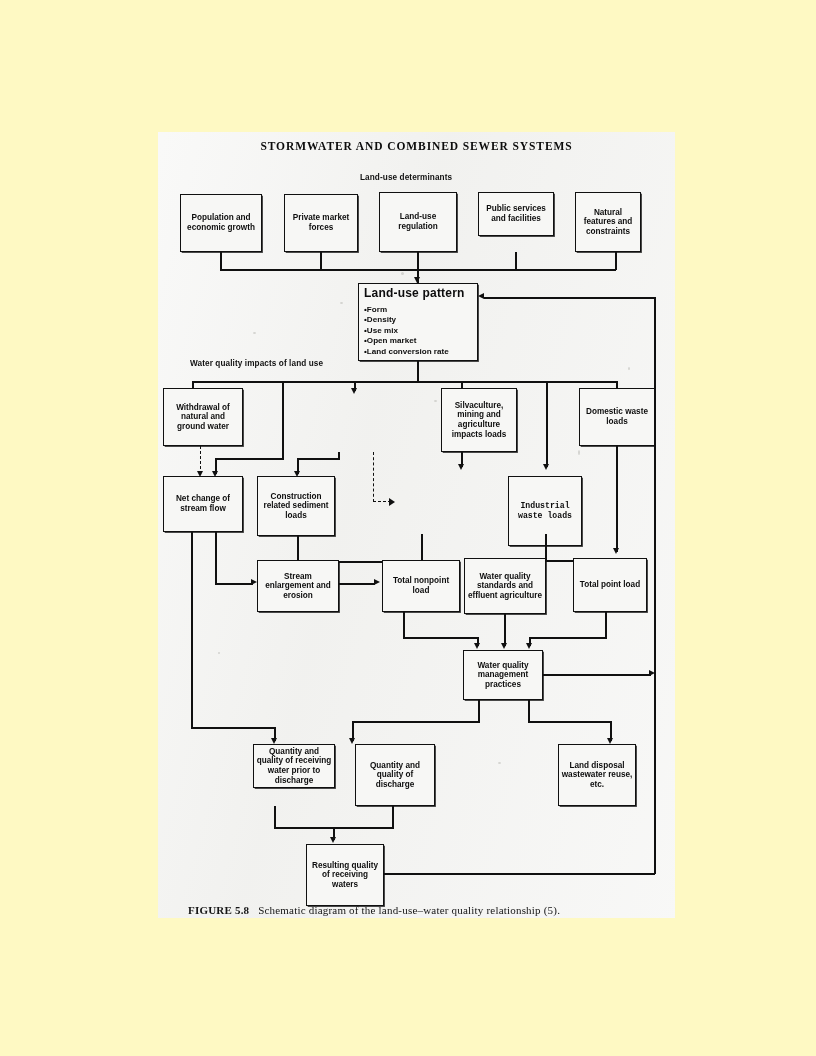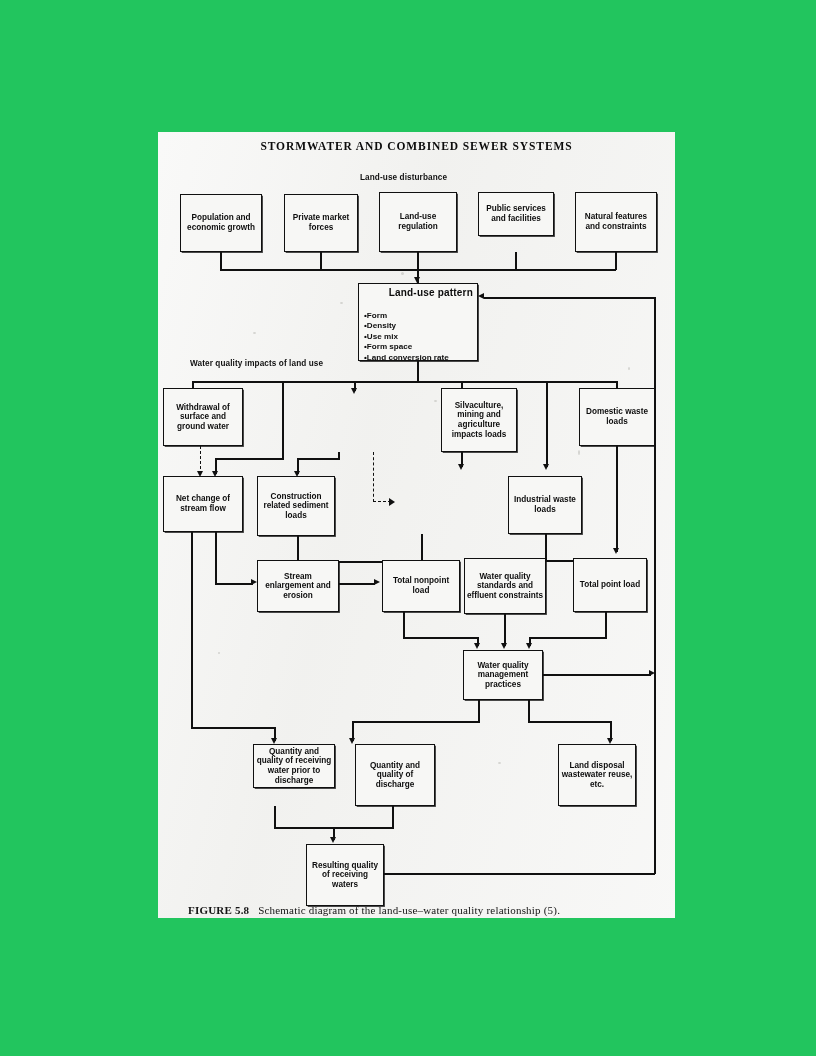--- a/index.html
+++ b/index.html
@@ -1,17 +1,17 @@
 <!DOCTYPE html>
 <html><head>
 <meta charset="utf-8">
 <style>
   html,body{margin:0;padding:0;background:#ffffff;}
   body{width:816px;height:1056px;font-family:"Liberation Sans",sans-serif;-webkit-font-smoothing:none;}
-  #page{position:relative;width:816px;height:1056px;background:#22c55e;overflow:hidden;}
+  #page{position:relative;width:816px;height:1056px;background:#fef9c3;overflow:hidden;}
 
   
   #scan{
     position:absolute;left:158px;top:132px;width:517px;height:786px;
     background:#f2f2f0;
     box-shadow:0 0 0 0 rgba(0,0,0,0);
   }
   #scan:before{
     content:"";position:absolute;left:0;top:0;right:0;bottom:0;
     background:linear-gradient(105deg,rgba(255,255,255,.55),rgba(238,238,235,.2) 40%,rgba(255,255,255,.45));
@@ -50,22 +50,22 @@
     line-height:1.16;
     padding:1px 2px;
     box-shadow:1.3px 1.3px 0 -0.4px rgba(20,20,20,.85);
   }
   .bx span{display:block;}
 
   .bx.listbox{
     display:block;text-align:left;padding:3px 4px 2px 5px;
   }
   .bx.listbox .ttl{
-    display:block;text-align:right;font-weight:bold;font-size:10px;
-    margin-bottom:12px;letter-spacing:.2px;
+    display:block;text-align:left;font-weight:bold;font-size:12px;
+    margin-bottom:4px;letter-spacing:.2px;
   }
   .bx.listbox .li{
     display:block;font-size:8.1px;font-weight:bold;line-height:1.3;
     white-space:nowrap;
   }
   .bx.listbox .li:before{content:"\2022 ";}
 
   
   .ln{position:absolute;background:#101010;}
   .ln.h{height:1.6px;}
@@ -92,60 +92,60 @@
   .speck{position:absolute;background:#b9b9b4;border-radius:50%;opacity:.55;}
 </style>
 </head>
 <body>
 
 <div id="page">
   <div id="scan">
 
     <div class="hdr">STORMWATER AND COMBINED SEWER SYSTEMS</div>
 
-    <div class="sect-label" style="left:202px;top:41px;">Land-use disturbance</div>
+    <div class="sect-label" style="left:202px;top:41px;">Land-use determinants</div>
     <div class="sect-label" style="left:32px;top:227px;">Water quality impacts of land use</div>
 
     <div class="bx" style="left:22px;top:62px;width:82px;height:58px;">
         <span>Population and economic growth</span>
       </div>
 
     <div class="bx" style="left:126px;top:62px;width:74px;height:58px;">
         <span>Private market forces</span>
       </div>
 
     <div class="bx" style="left:221px;top:60px;width:78px;height:60px;">
         <span>Land-use regulation</span>
       </div>
 
     <div class="bx" style="left:320px;top:60px;width:76px;height:44px;">
         <span>Public services and facilities</span>
       </div>
 
-    <div class="bx" style="left:417px;top:60px;width:82px;height:60px;">
+    <div class="bx" style="left:417px;top:60px;width:66px;height:60px;">
         <span>Natural features and constraints</span>
       </div>
 
     <div class="ln v" style="left:62px;top:120px;height:18px;"></div>
     <div class="ln v" style="left:162px;top:120px;height:18px;"></div>
     <div class="ln v" style="left:259px;top:120px;height:18px;"></div>
     <div class="ln v" style="left:357px;top:120px;height:18px;"></div>
     <div class="ln v" style="left:457px;top:120px;height:18px;"></div>
 
     <div class="ln h" style="left:62px;top:137px;width:396px;"></div>
 
     <div class="ln v" style="left:259px;top:137px;height:14px;"></div>
     <div class="arw down" style="left:255.8px;top:145px;"></div>
 
     <div class="bx listbox" style="left:200px;top:151px;width:120px;height:78px;">
       <span class="ttl">Land-use  pattern</span>
       <span class="li">Form</span>
       <span class="li">Density</span>
       <span class="li">Use mix</span>
-      <span class="li">Form space</span>
+      <span class="li">Open market</span>
       <span class="li">Land conversion rate</span>
     </div>
 
     <div class="ln h" style="left:326px;top:165px;width:171px;"></div>
     <div class="arw left" style="left:320px;top:161.4px;"></div>
 
     <div class="ln v" style="left:259px;top:229px;height:21px;"></div>
 
     <div class="ln h" style="left:34px;top:249px;width:424px;"></div>
 
@@ -153,21 +153,21 @@
     <div class="ln v" style="left:124px;top:249px;height:14px;"></div>
     <div class="ln v" style="left:196px;top:249px;height:10px;"></div>
     <div class="arw down" style="left:192.8px;top:256px;"></div>
     <div class="ln v" style="left:303px;top:249px;height:10px;"></div>
     <div class="arw down" style="left:299.8px;top:256px;"></div>
     <div class="ln v" style="left:388px;top:249px;height:14px;"></div>
     <div class="ln v" style="left:458px;top:249px;height:10px;"></div>
     <div class="arw down" style="left:454.8px;top:256px;"></div>
 
     <div class="bx" style="left:5px;top:256px;width:80px;height:58px;">
-        <span>Withdrawal of surface and ground water</span>
+        <span>Withdrawal of natural and ground water</span>
       </div>
 
 
     <div class="bx" style="left:283px;top:256px;width:76px;height:64px;">
         <span>Silvaculture, mining and agriculture impacts loads</span>
       </div>
 
     <div class="bx" style="left:421px;top:256px;width:76px;height:58px;">
         <span>Domestic waste loads</span>
       </div>
@@ -202,21 +202,21 @@
 
     <div class="bx" style="left:5px;top:344px;width:80px;height:56px;">
         <span>Net change of stream flow</span>
       </div>
 
     <div class="bx" style="left:99px;top:344px;width:78px;height:60px;">
         <span>Construction related sediment loads</span>
       </div>
 
 
-    <div class="bx" style="left:350px;top:344px;width:74px;height:58px;">
+    <div class="bx" style="left:350px;top:344px;width:74px;height:70px;font-family:Liberation Mono, monospace;">
         <span>Industrial waste loads</span>
       </div>
 
     <div class="ln v" style="left:57px;top:400px;height:52px;"></div>
     <div class="ln h" style="left:57px;top:451px;width:38px;"></div>
     <div class="arw right" style="left:93px;top:447.4px;"></div>
 
     <div class="ln v" style="left:33px;top:400px;height:197px;"></div>
     <div class="ln h" style="left:33px;top:595px;width:84px;"></div>
     <div class="ln v" style="left:116px;top:595px;height:14px;"></div>
@@ -234,21 +234,21 @@
 
     <div class="bx" style="left:99px;top:428px;width:82px;height:52px;">
         <span>Stream enlargement and erosion</span>
       </div>
 
     <div class="bx" style="left:224px;top:428px;width:78px;height:52px;">
         <span>Total nonpoint load</span>
       </div>
 
     <div class="bx" style="left:306px;top:426px;width:82px;height:56px;">
-        <span>Water quality standards and effluent constraints</span>
+        <span>Water quality standards and effluent agriculture</span>
       </div>
 
     <div class="bx" style="left:415px;top:426px;width:74px;height:54px;">
         <span>Total point load</span>
       </div>
 
     <div class="ln h" style="left:181px;top:451px;width:36px;"></div>
     <div class="arw right" style="left:216px;top:447.4px;"></div>
 
     <div class="ln v" style="left:245px;top:480px;height:26px;"></div>

